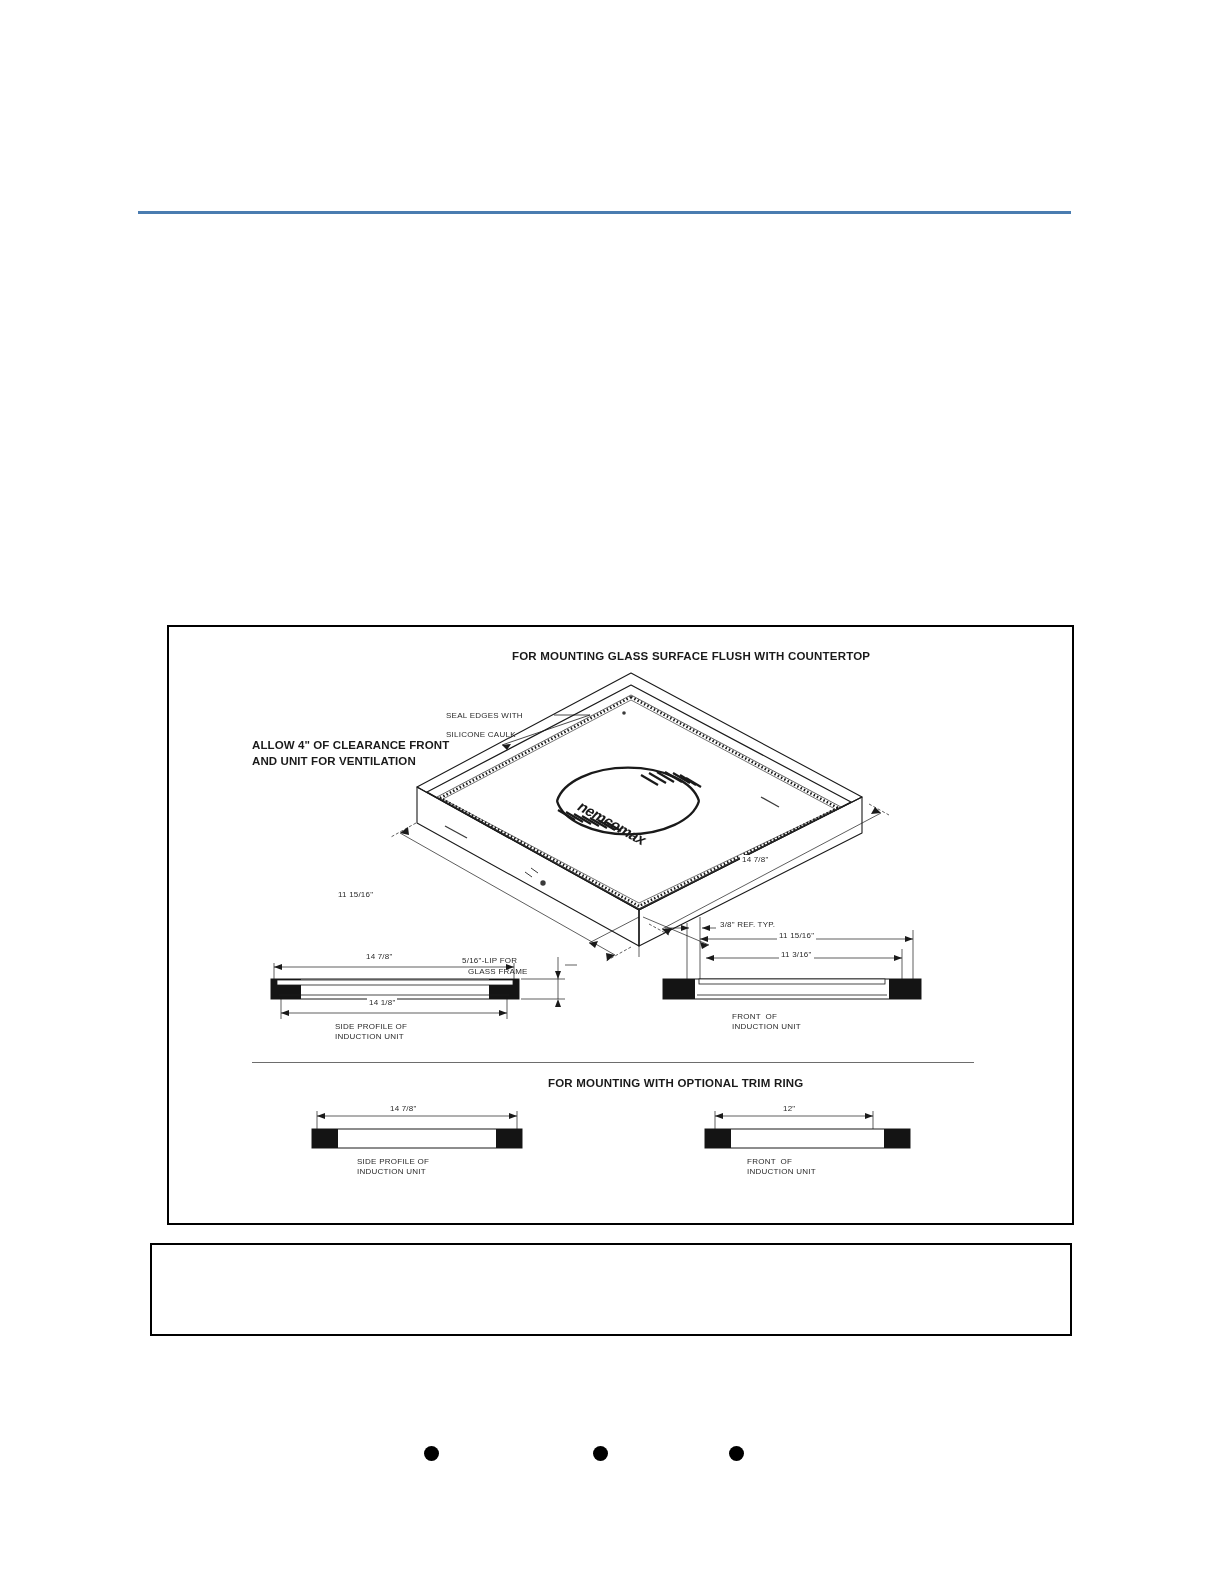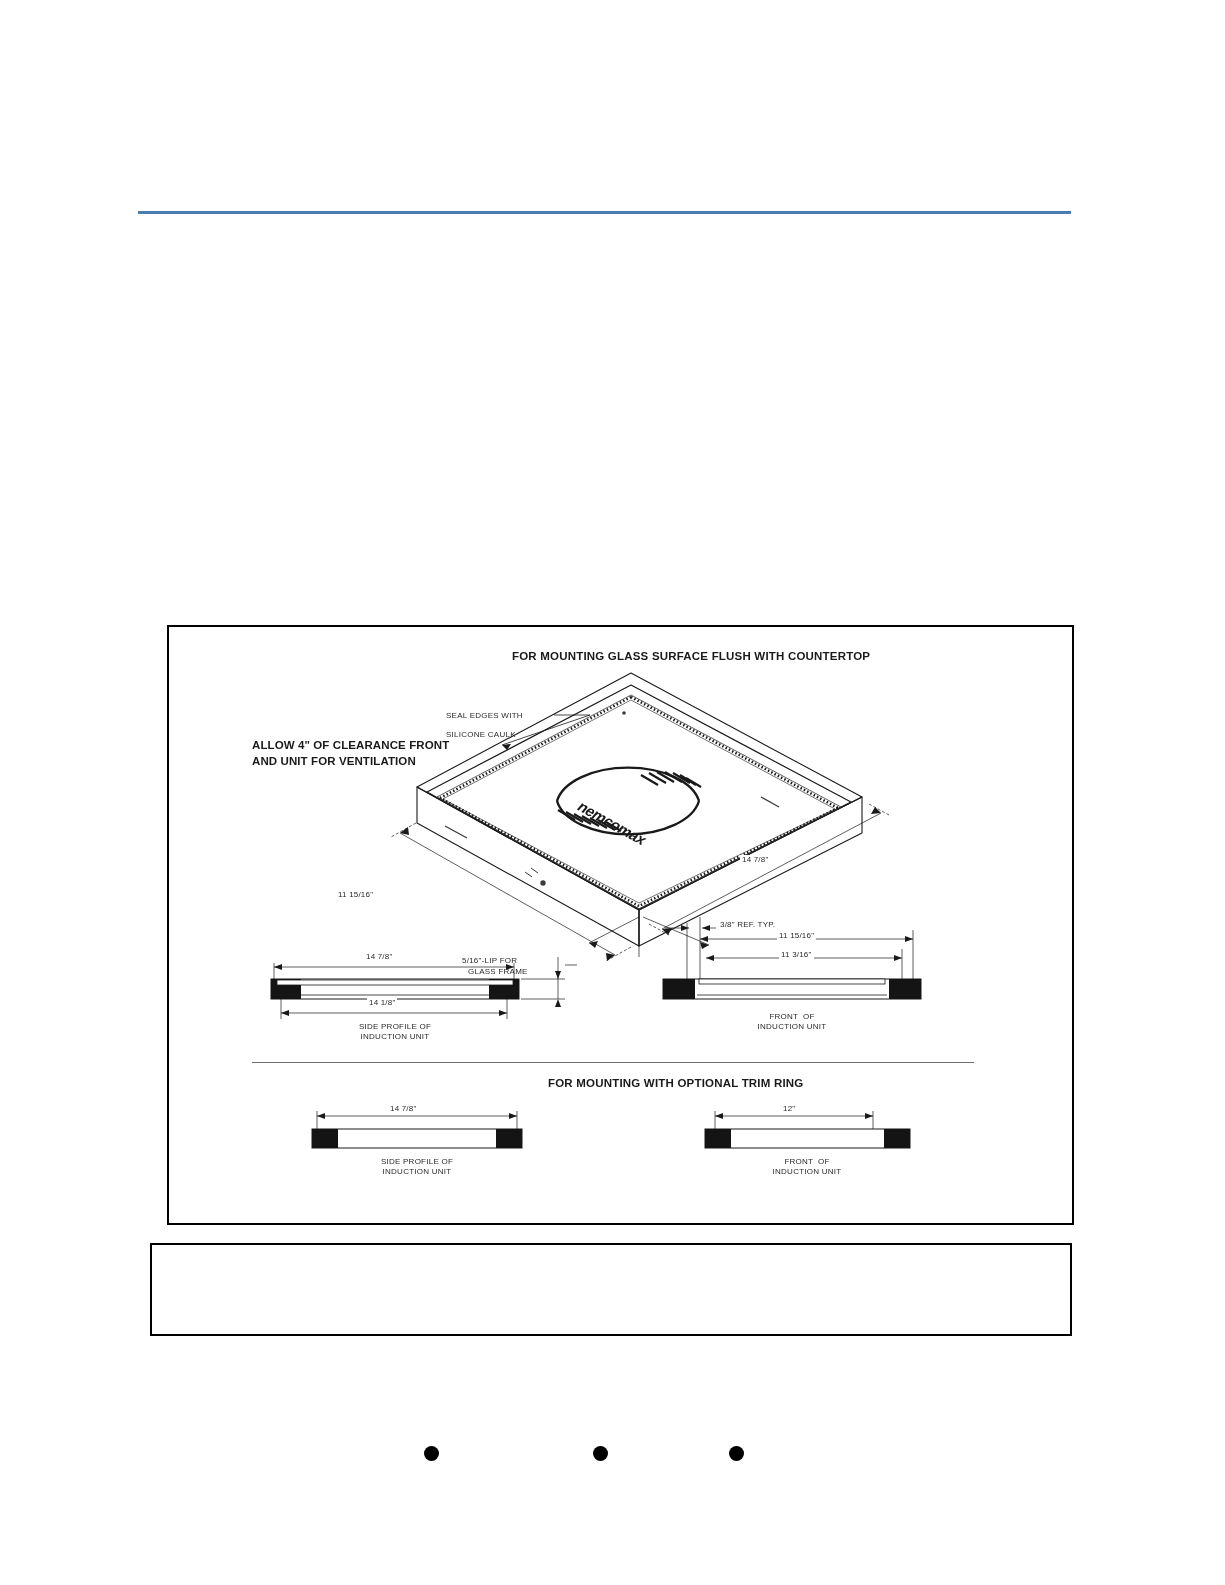--- a/index.html
+++ b/index.html
@@ -88,21 +88,21 @@
   }
   .lbl {
     font-size: 8px;
     letter-spacing: 0.25px;
     color: #2a2a2a;
   }
   .lbl-c {
     font-size: 8px;
     letter-spacing: 0.25px;
     color: #2a2a2a;
-    text-align: center;
+    text-align: left;
     line-height: 1.25;
   }
   .dim {
     font-size: 8px;
     letter-spacing: 0.2px;
     color: #2a2a2a;
     background: #ffffff;
     padding: 0 2px;
   }
 

